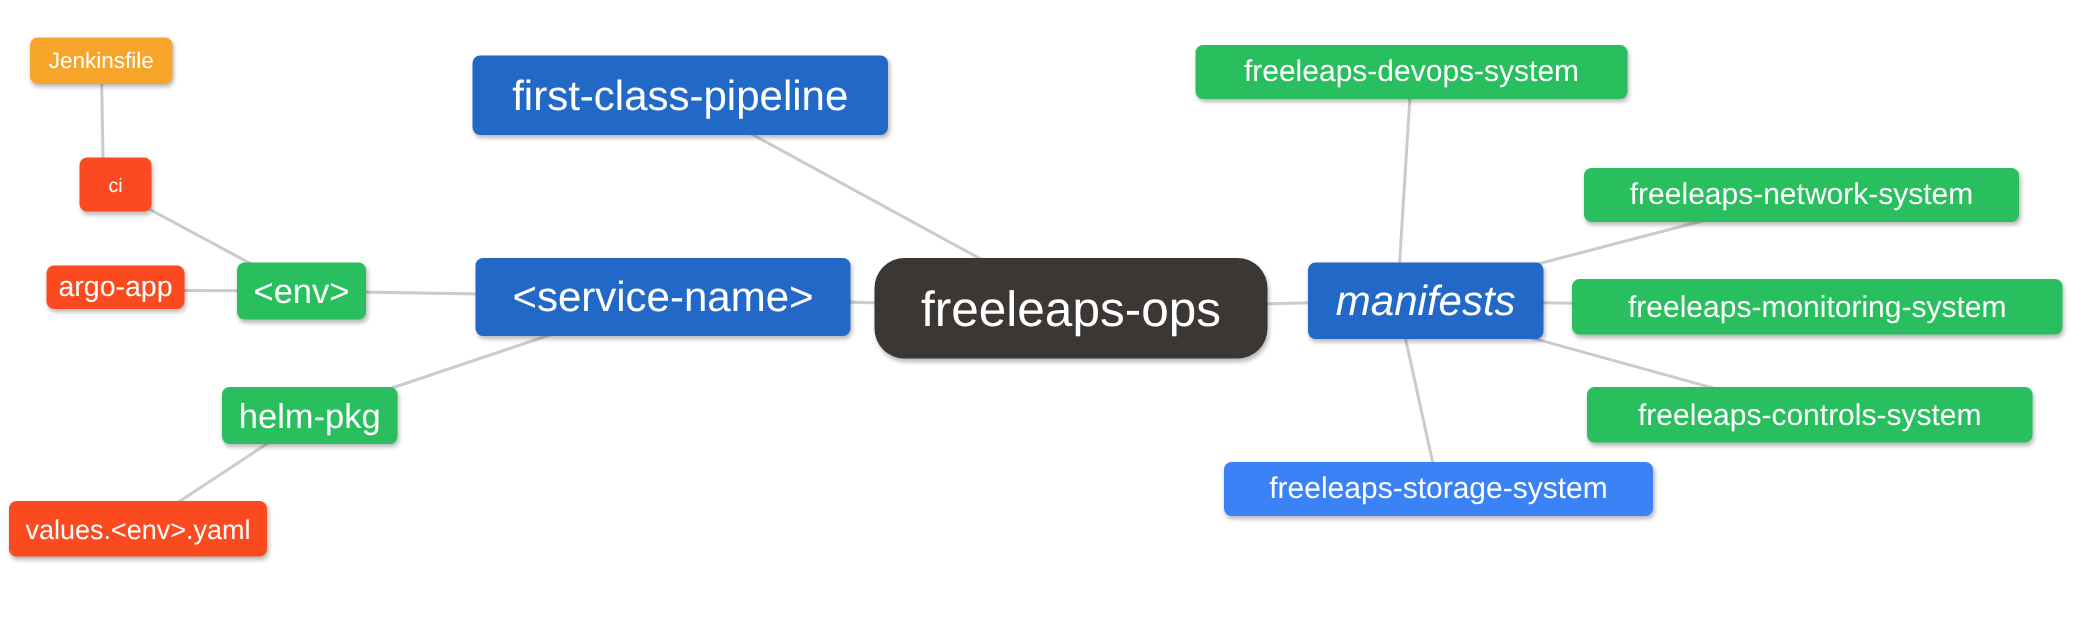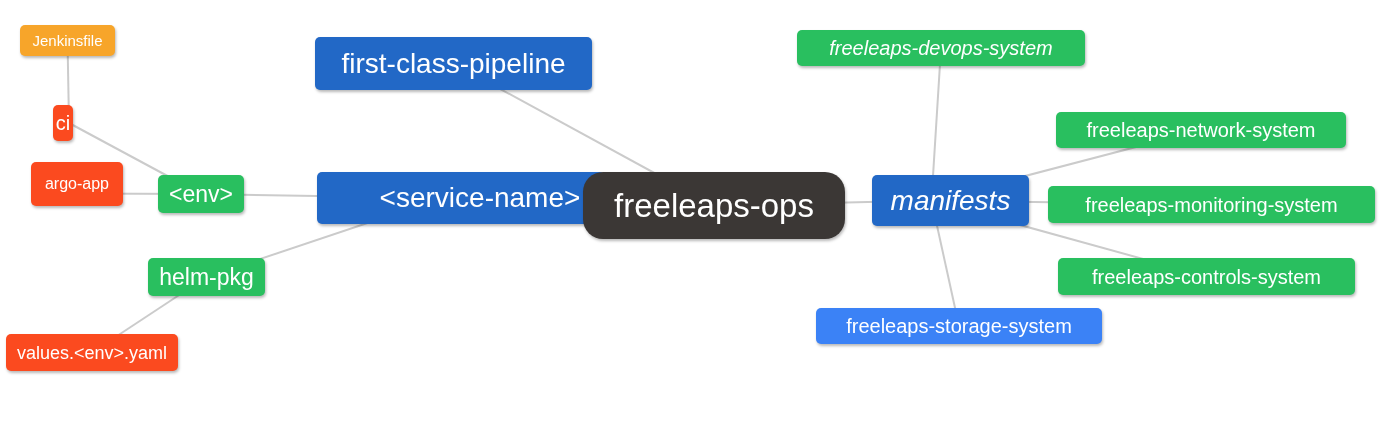--- a/index.html
+++ b/index.html
@@ -52,28 +52,28 @@
       <line x1="442" y1="198" x2="714" y2="205.5" stroke="#CBCBCB" stroke-width="2"></line>
       <line x1="714" y1="205.5" x2="931.5" y2="200.5" stroke="#CBCBCB" stroke-width="2"></line>
       <line x1="931.5" y1="200.5" x2="941" y2="48" stroke="#CBCBCB" stroke-width="2"></line>
       <line x1="931.5" y1="200.5" x2="1201" y2="130" stroke="#CBCBCB" stroke-width="2"></line>
       <line x1="931.5" y1="200.5" x2="1211.5" y2="204.5" stroke="#CBCBCB" stroke-width="2"></line>
       <line x1="931.5" y1="200.5" x2="1206.5" y2="276.5" stroke="#CBCBCB" stroke-width="2"></line>
       <line x1="931.5" y1="200.5" x2="959" y2="326" stroke="#CBCBCB" stroke-width="2"></line>
     </svg>
   <div>
       <div class="node" style="left: 20px; top: 25px; width: 95px; height: 31px; background: rgb(247, 165, 42); font-size: 15px;">Jenkinsfile</div>
-      <div class="node" style="left: 53px; top: 105px; width: 20px; height: 36px; background: rgb(251, 74, 31); font-size: 20px;">ci</div>
-      <div class="node" style="left: 31px; top: 162px; width: 92px; height: 44px; background: rgb(251, 74, 31); font-size: 16px;">argo-app</div>
+      <div class="node" style="left: 53px; top: 105px; width: 48px; height: 36px; background: rgb(251, 74, 31); font-size: 13px;">ci</div>
+      <div class="node" style="left: 31px; top: 177px; width: 92px; height: 29px; background: rgb(251, 74, 31); font-size: 19px;">argo-app</div>
       <div class="node" style="left: 158px; top: 175px; width: 86px; height: 38px; background: rgb(41, 191, 95); font-size: 23px;">&lt;env&gt;</div>
       <div class="node" style="left: 148px; top: 258px; width: 117px; height: 38px; background: rgb(41, 191, 95); font-size: 23px;">helm-pkg</div>
       <div class="node" style="left: 6px; top: 334px; width: 172px; height: 37px; background: rgb(251, 74, 31); font-size: 18px; text-align: center;">values.&lt;env&gt;.yaml</div>
       <div class="node" style="left: 315px; top: 37px; width: 277px; height: 53px; background: rgb(34, 104, 198); font-size: 28px;">first-class-pipeline</div>
-      <div class="node" style="left: 317px; top: 172px; width: 250px; height: 52px; background: rgb(34, 104, 198); font-size: 28px; padding-left: 38px;">&lt;service-name&gt;</div>
+      <div class="node" style="left: 317px; top: 172px; width: 250px; height: 52px; background: rgb(34, 104, 198); font-size: 28px;">&lt;service-name&gt;</div>
       <div class="node" style="left: 583px; top: 172px; width: 262px; height: 67px; background: rgb(59, 55, 53); font-size: 33px; border-radius: 20px;">freeleaps-ops</div>
       <div class="node" style="left: 872px; top: 175px; width: 157px; height: 51px; background: rgb(34, 104, 198); font-size: 28px; font-style: italic;">manifests</div>
-      <div class="node" style="left: 797px; top: 30px; width: 288px; height: 36px; background: rgb(41, 191, 95); font-size: 20px; font-style: italic;">freeleaps-devops-system</div>
+      <div class="node" style="left: 797px; top: 30px; width: 288px; height: 36px; background: rgb(41, 191, 95); font-size: 20px;">freeleaps-devops-system</div>
       <div class="node" style="left: 1056px; top: 112px; width: 290px; height: 36px; background: rgb(41, 191, 95); font-size: 20px;">freeleaps-network-system</div>
       <div class="node" style="left: 1048px; top: 186px; width: 327px; height: 37px; background: rgb(41, 191, 95); font-size: 20px;">freeleaps-monitoring-system</div>
       <div class="node" style="left: 1058px; top: 258px; width: 297px; height: 37px; background: rgb(41, 191, 95); font-size: 20px;">freeleaps-controls-system</div>
       <div class="node" style="left: 816px; top: 308px; width: 286px; height: 36px; background: #3b82f6; font-size: 20px;">freeleaps-storage-system</div>
     </div>
 </div>
 
 </body></html>

